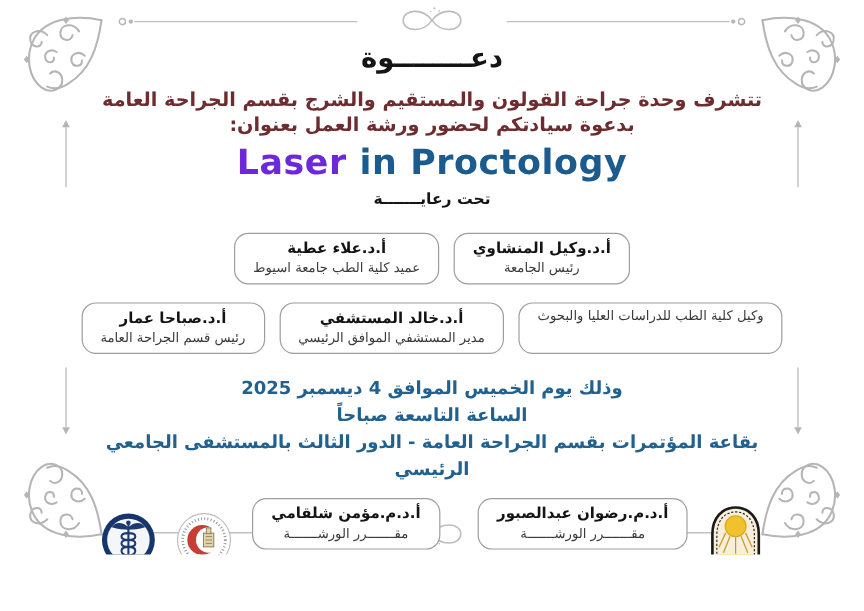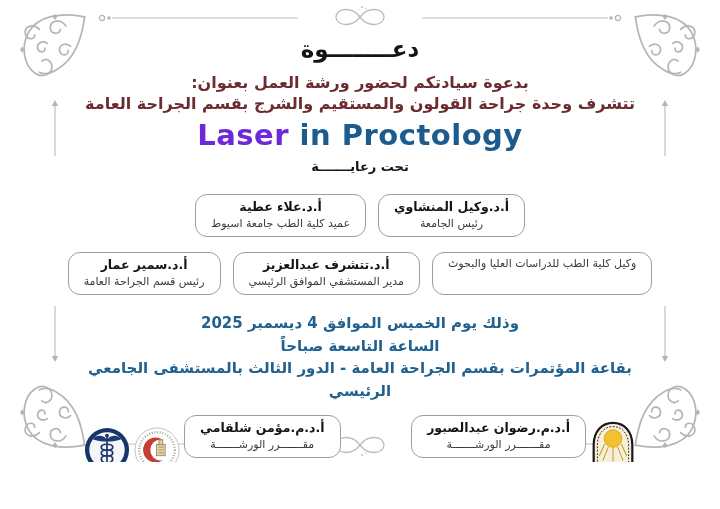--- a/index.html
+++ b/index.html
@@ -43,21 +43,21 @@
   .row2{margin-top:15px;}
   .pbox{background:#fff;border:1.4px solid #9e9e9e;border-radius:12px;
         padding:3px 15px 5px;display:flex;flex-direction:column;justify-content:flex-start;}
   .pbox .name{font-size:12.5px;line-height:18px;font-weight:bold;color:#141414;white-space:nowrap;}
   .pbox .role{font-size:11px;line-height:15px;color:#3a3a3a;white-space:nowrap;}
 
   .schedule{margin-top:17px;font-size:15px;line-height:22.5px;font-weight:bold;color:#21618f;}
 
   .bottom{margin-top:13px;width:100%;box-sizing:border-box;padding:0 28px;
           display:flex;justify-content:space-between;align-items:flex-start;}
-  .bgroup{display:flex;align-items:flex-start;gap:4px;}
+  .bgroup{display:flex;align-items:flex-start;gap:17px;}
   .logo{margin-top:4px;flex:none;}
   .logo-assiut{width:46px;height:63px;}
   .logo-round{width:46px;height:46px;margin-top:12px;}
 </style>
 </head>
 <body>
 
 <div class="page">
 
   <svg class="corner c-tl" viewBox="0 0 100 100">
@@ -166,22 +166,22 @@
 
     <svg class="divider" viewBox="0 0 150 10">
       <line x1="8" y1="5" x2="142" y2="5" stroke="#9a9a9a" stroke-width="1"></line>
       <circle cx="4" cy="5" r="2.3" fill="none" stroke="#9a9a9a" stroke-width="1"></circle>
       <circle cx="146" cy="5" r="2.3" fill="none" stroke="#9a9a9a" stroke-width="1"></circle>
       <path d="M66 5 l4 -2.6 l4 2.6 l-4 2.6 z" fill="#9a9a9a"></path>
       <circle cx="80" cy="5" r="1.4" fill="#9a9a9a"></circle>
     </svg>
 
     <div class="intro">
+      <div>تتشرف وحدة جراحة القولون والمستقيم والشرج بقسم الجراحة العامة</div>
       <div>بدعوة سيادتكم لحضور ورشة العمل بعنوان:</div>
-      <div>تتشرف وحدة جراحة القولون والمستقيم والشرج بقسم الجراحة العامة</div>
     </div>
 
     <div class="laser"><span class="red">Laser</span><span class="blue"> in Proctology</span></div>
 
     <div class="patronage">تحت رعايـــــــة</div>
 
     <svg class="divider" viewBox="0 0 150 10">
       <line x1="8" y1="5" x2="142" y2="5" stroke="#9a9a9a" stroke-width="1"></line>
       <circle cx="4" cy="5" r="2.3" fill="none" stroke="#9a9a9a" stroke-width="1"></circle>
       <circle cx="146" cy="5" r="2.3" fill="none" stroke="#9a9a9a" stroke-width="1"></circle>
@@ -198,25 +198,25 @@
         <div class="name">أ.د.علاء عطية</div>
         <div class="role">عميد كلية الطب جامعة اسيوط</div>
       </div>
     </div>
 
     <div class="prow row2">
       <div class="pbox">
         <div class="role">وكيل كلية الطب للدراسات العليا والبحوث</div>
       </div>
       <div class="pbox">
-        <div class="name">أ.د.تتشرف عبدالعزيز</div>
+        <div class="name">أ.د.خالد المستشفي</div>
         <div class="role">مدير المستشفي الموافق الرئيسي</div>
       </div>
       <div class="pbox">
-        <div class="name">أ.د.سمير عمار</div>
+        <div class="name">أ.د.صباحا عمار</div>
         <div class="role">رئيس قسم الجراحة العامة</div>
       </div>
     </div>
 
     <div class="schedule">
       <div>وذلك يوم الخميس الموافق 4 ديسمبر 2025</div>
       <div>الساعة التاسعة صباحاً</div>
       <div>بقاعة المؤتمرات بقسم الجراحة العامة - الدور الثالث بالمستشفى الجامعي الرئيسي</div>
     </div>
 

